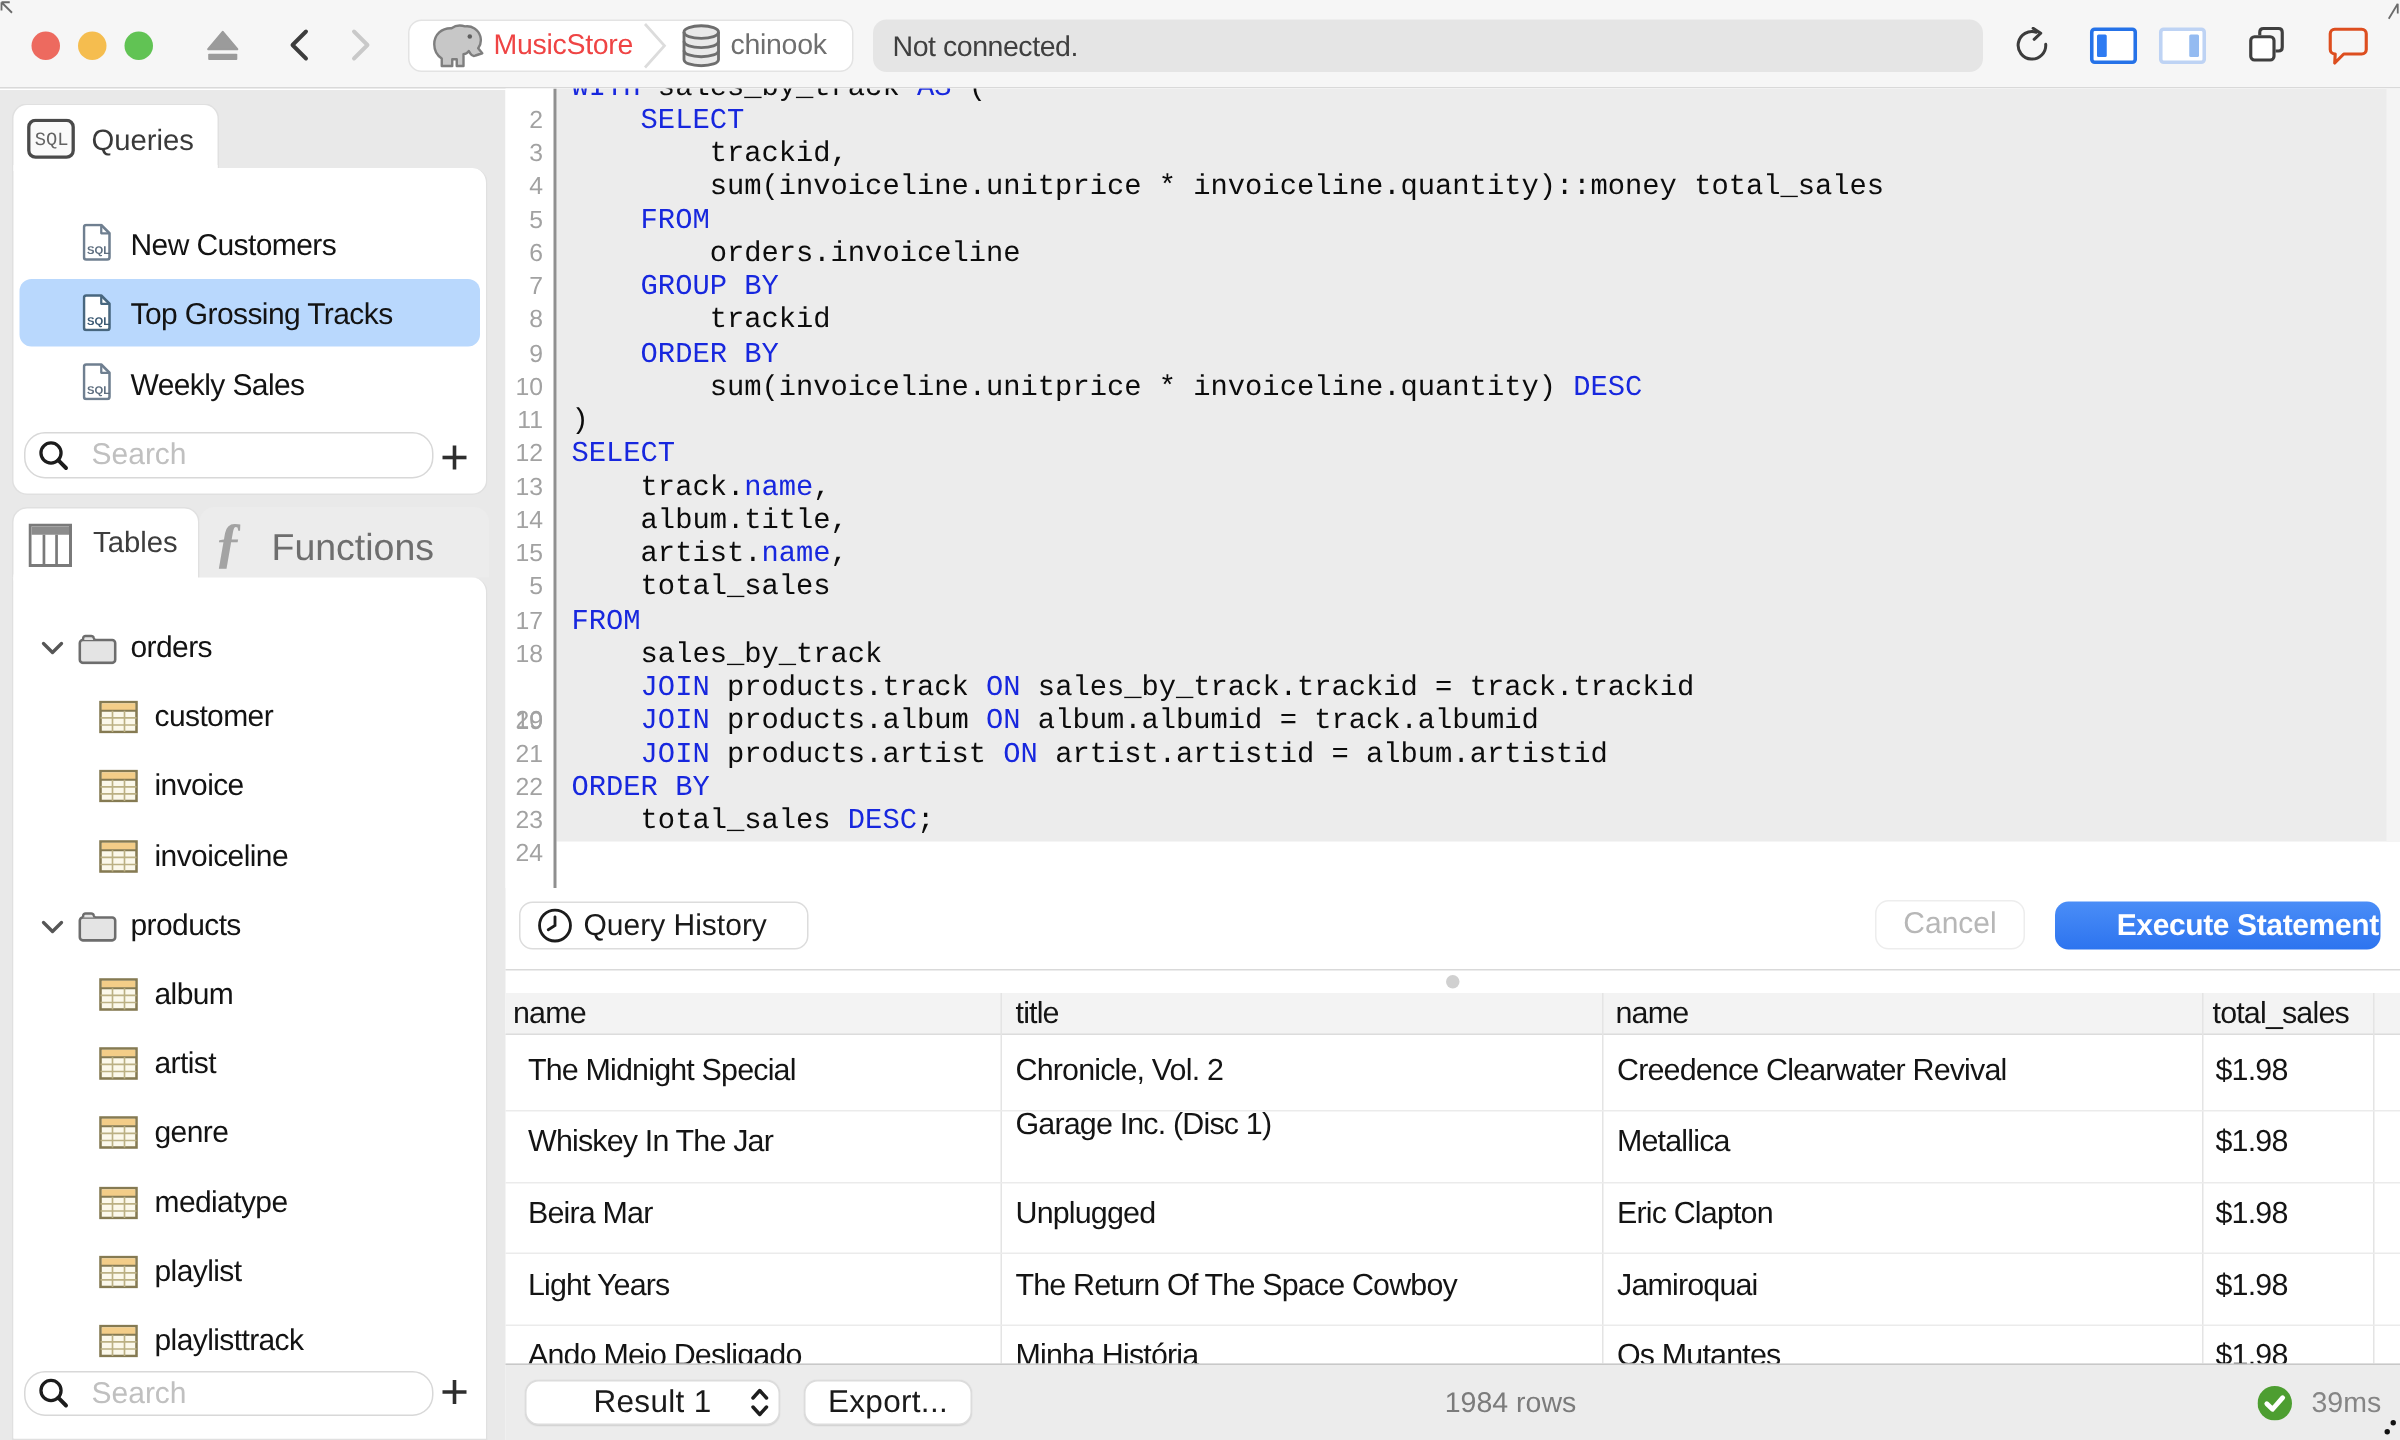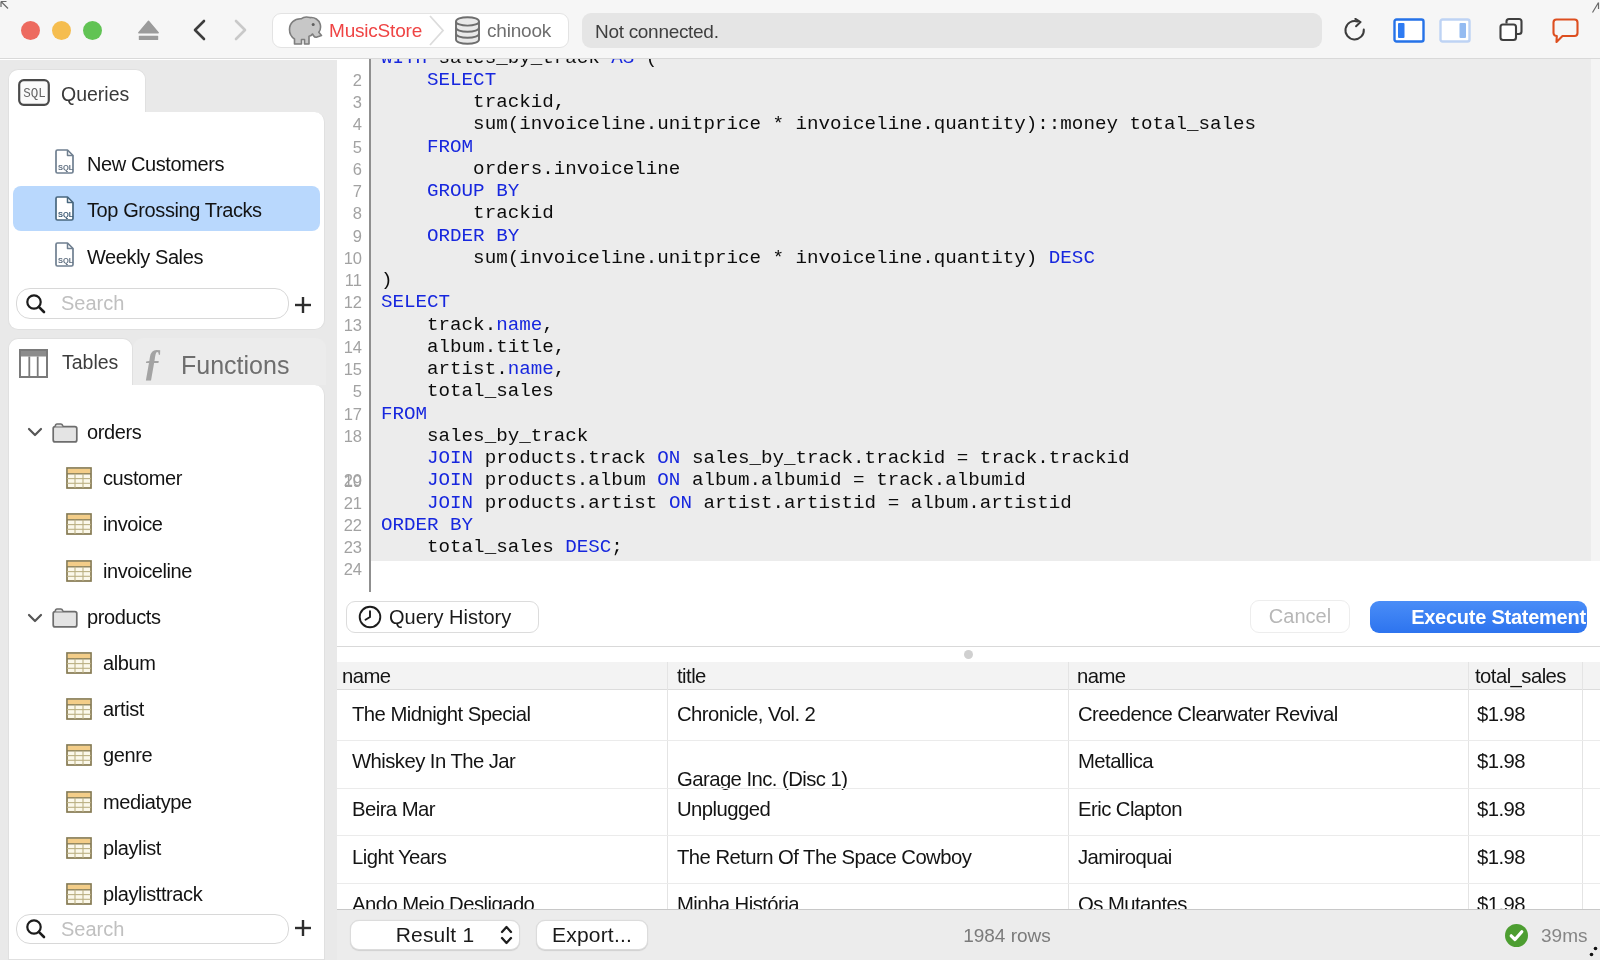--- a/index.html
+++ b/index.html
@@ -206,21 +206,21 @@
 <div class="colline" style="left:1068px;"></div>
 <div class="colline" style="left:1468px;"></div>
 <div class="colline" style="left:1582px;"></div>
 <div id="rows">
     <div class="rcell" style="left:352px; top:702.5px">The Midnight Special</div>
     <div class="rcell" style="left:677px; top:702.5px">Chronicle, Vol. 2</div>
     <div class="rcell" style="left:1078px; top:702.5px">Creedence Clearwater Revival</div>
     <div class="rcell" style="left:1477px; top:702.5px">$1.98</div>
     <div class="rowline" style="top:740px"></div>
     <div class="rcell" style="left:352px; top:750.2px">Whiskey In The Jar</div>
-    <div class="rcell" style="left:677px; top:768px">Garage Inc. (Disc 1)</div>
+    <div class="rcell" style="left:677px; top:739px">Garage Inc. (Disc 1)</div>
     <div class="rcell" style="left:1078px; top:750.2px">Metallica</div>
     <div class="rcell" style="left:1477px; top:750.2px">$1.98</div>
     <div class="rowline" style="top:787.7px"></div>
     <div class="rcell" style="left:352px; top:797.9px">Beira Mar</div>
     <div class="rcell" style="left:677px; top:797.9px">Unplugged</div>
     <div class="rcell" style="left:1078px; top:797.9px">Eric Clapton</div>
     <div class="rcell" style="left:1477px; top:797.9px">$1.98</div>
     <div class="rowline" style="top:835.4px"></div>
     <div class="rcell" style="left:352px; top:845.6px">Light Years</div>
     <div class="rcell" style="left:677px; top:845.6px">The Return Of The Space Cowboy</div>

